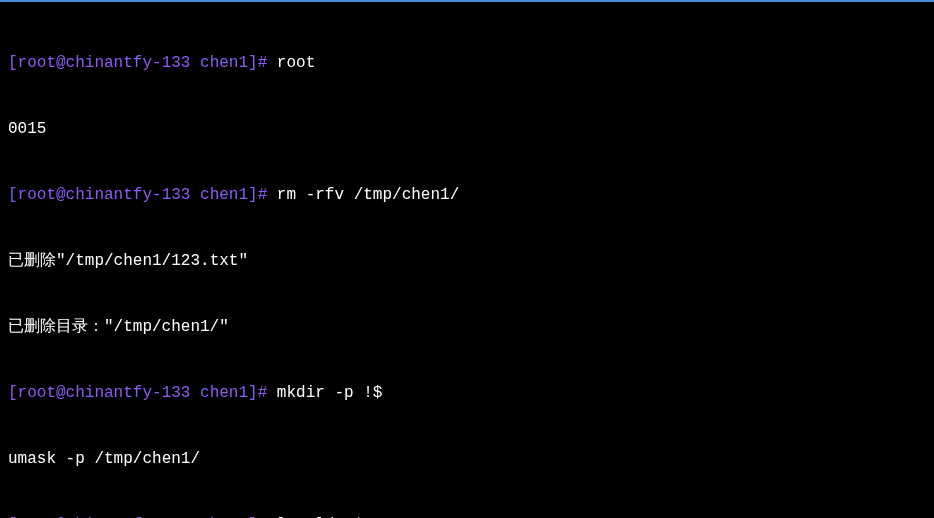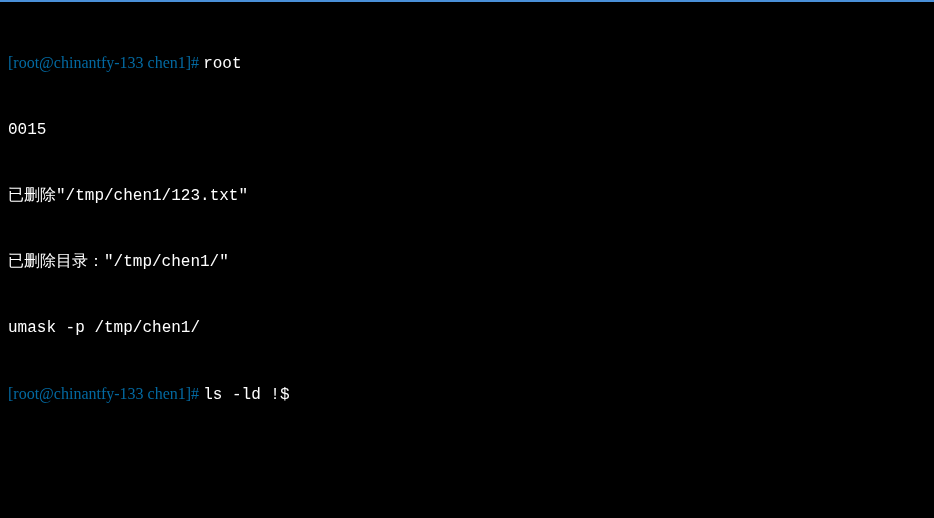--- a/index.html
+++ b/index.html
@@ -12,30 +12,32 @@
     width: 934px;
     height: 518px;
     overflow: hidden;
     border-top: 2px solid #4a90d9;
   }
   .terminal {
     padding: 6px 8px;
     white-space: pre;
   }
   .line { white-space: pre; }
-  .prompt-br  { color: #0369a1; font-family: Liberation Serif, serif; }
+  .prompt-br  { color: #8b5cf6; }
 </style>
 </head>
 <body>
 
 <div class="terminal">
   <div class="line"><span class="prompt-br">[root@chinantfy-133 chen1]# </span><span>root</span></div>
   <div class="line">0015</div>
+  <div class="line"><span class="prompt-br">[root@chinantfy-133 chen1]# </span><span>rm -rfv /tmp/chen1/</span></div>
   <div class="line">已删除"/tmp/chen1/123.txt"</div>
   <div class="line">已删除目录："/tmp/chen1/"</div>
+  <div class="line"><span class="prompt-br">[root@chinantfy-133 chen1]# </span><span>mkdir -p !$</span></div>
   <div class="line">umask -p /tmp/chen1/</div>
   <div class="line"><span class="prompt-br">[root@chinantfy-133 chen1]# </span><span>ls -ld !$</span></div>
   
   
   
   
   
   
   
   

